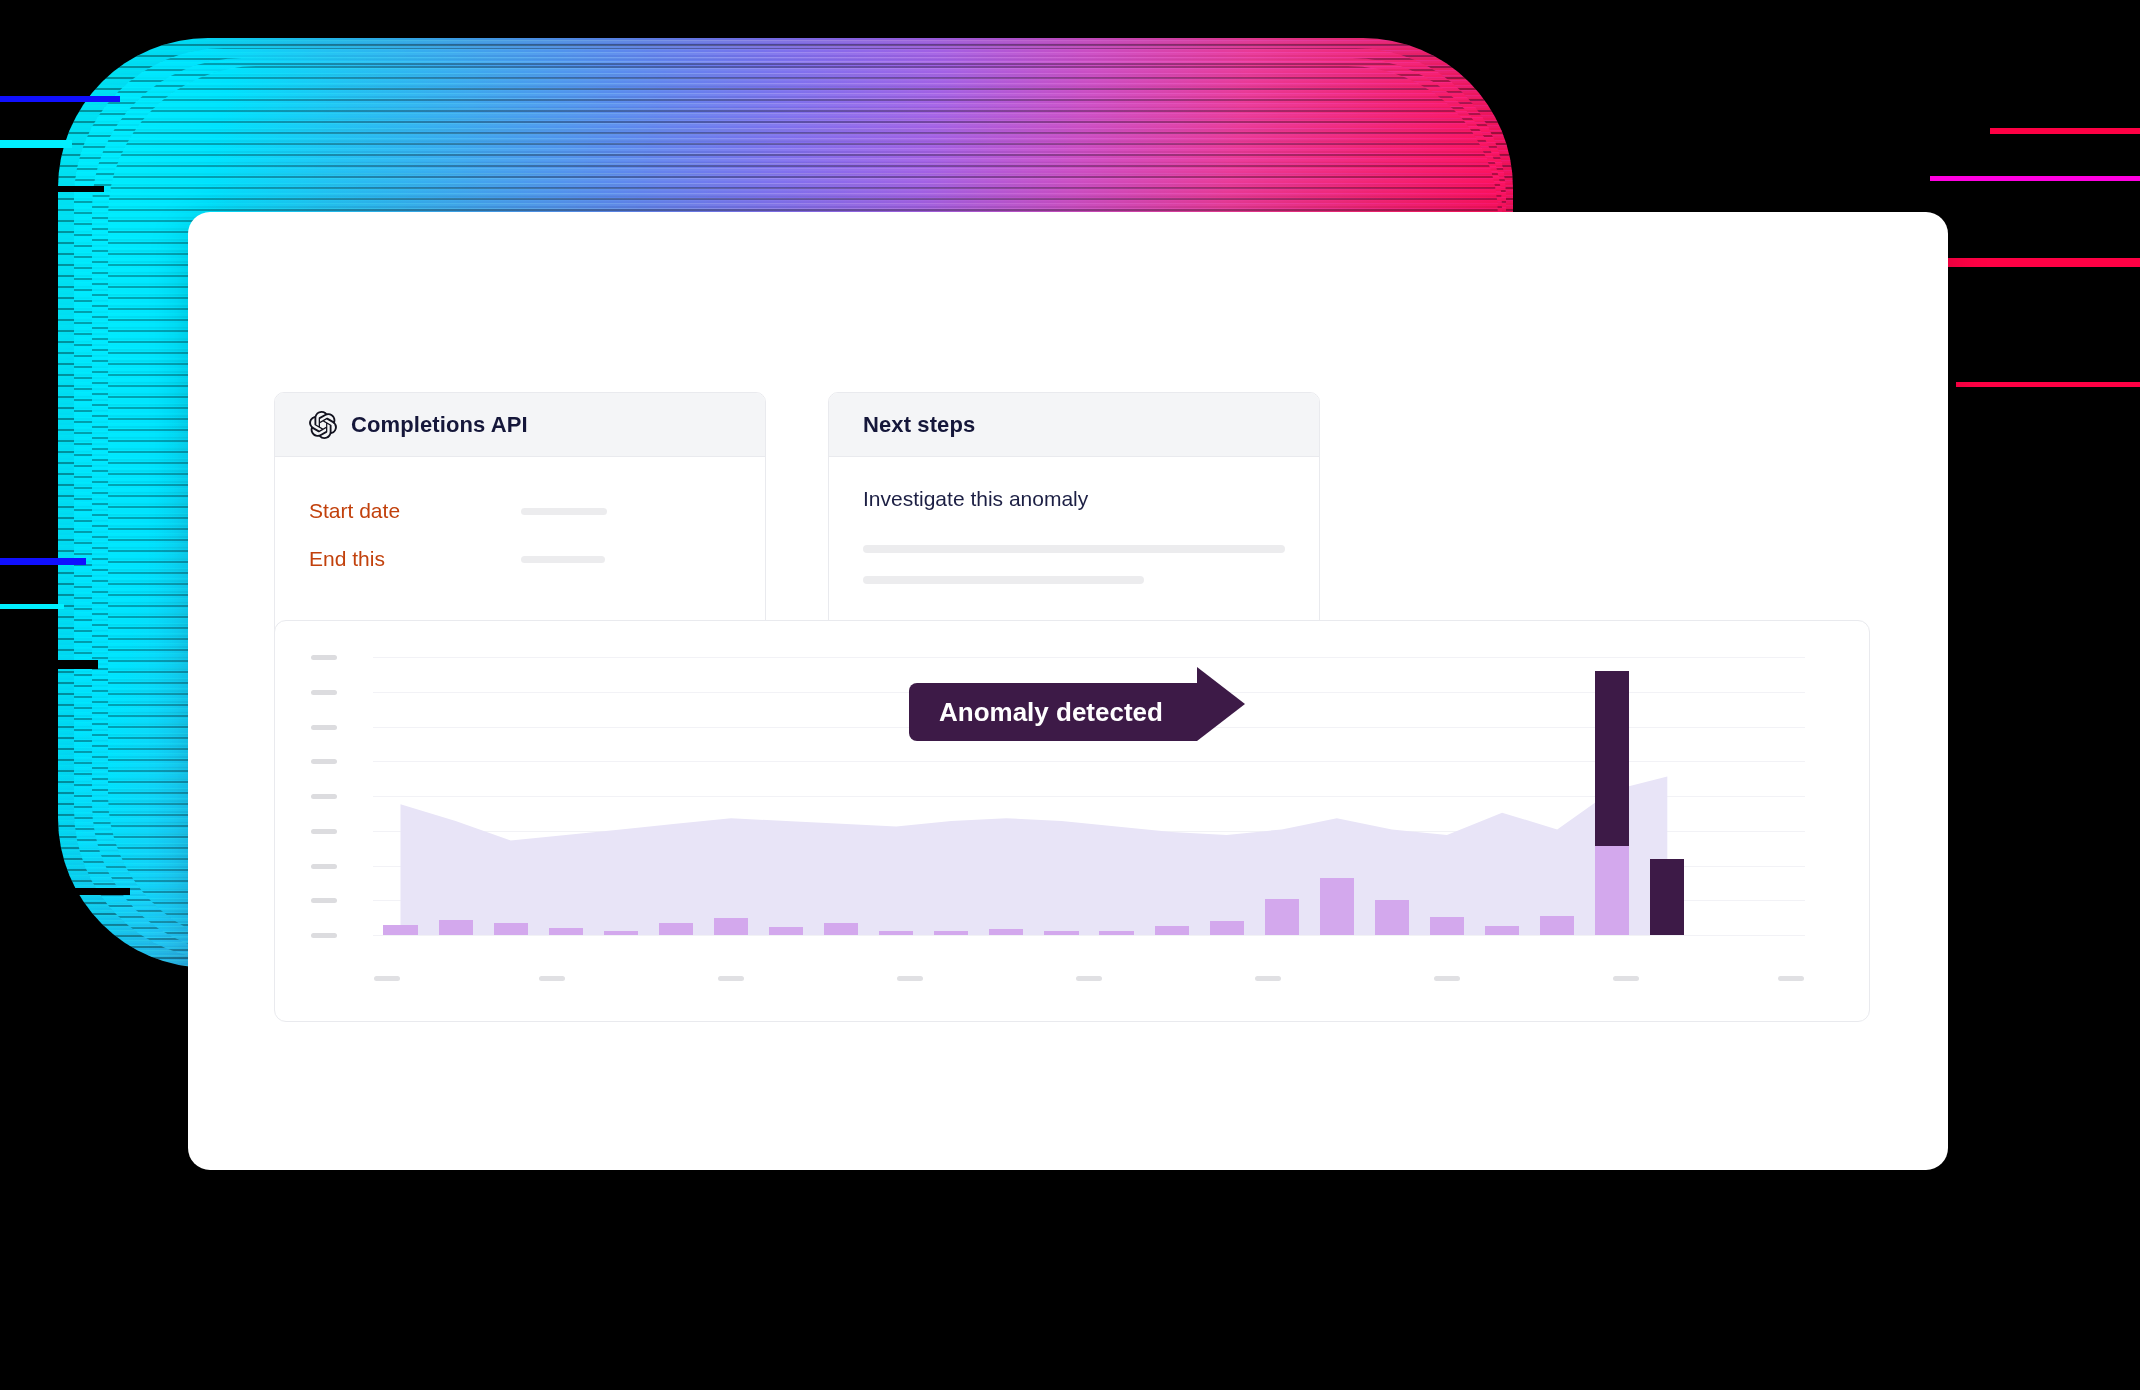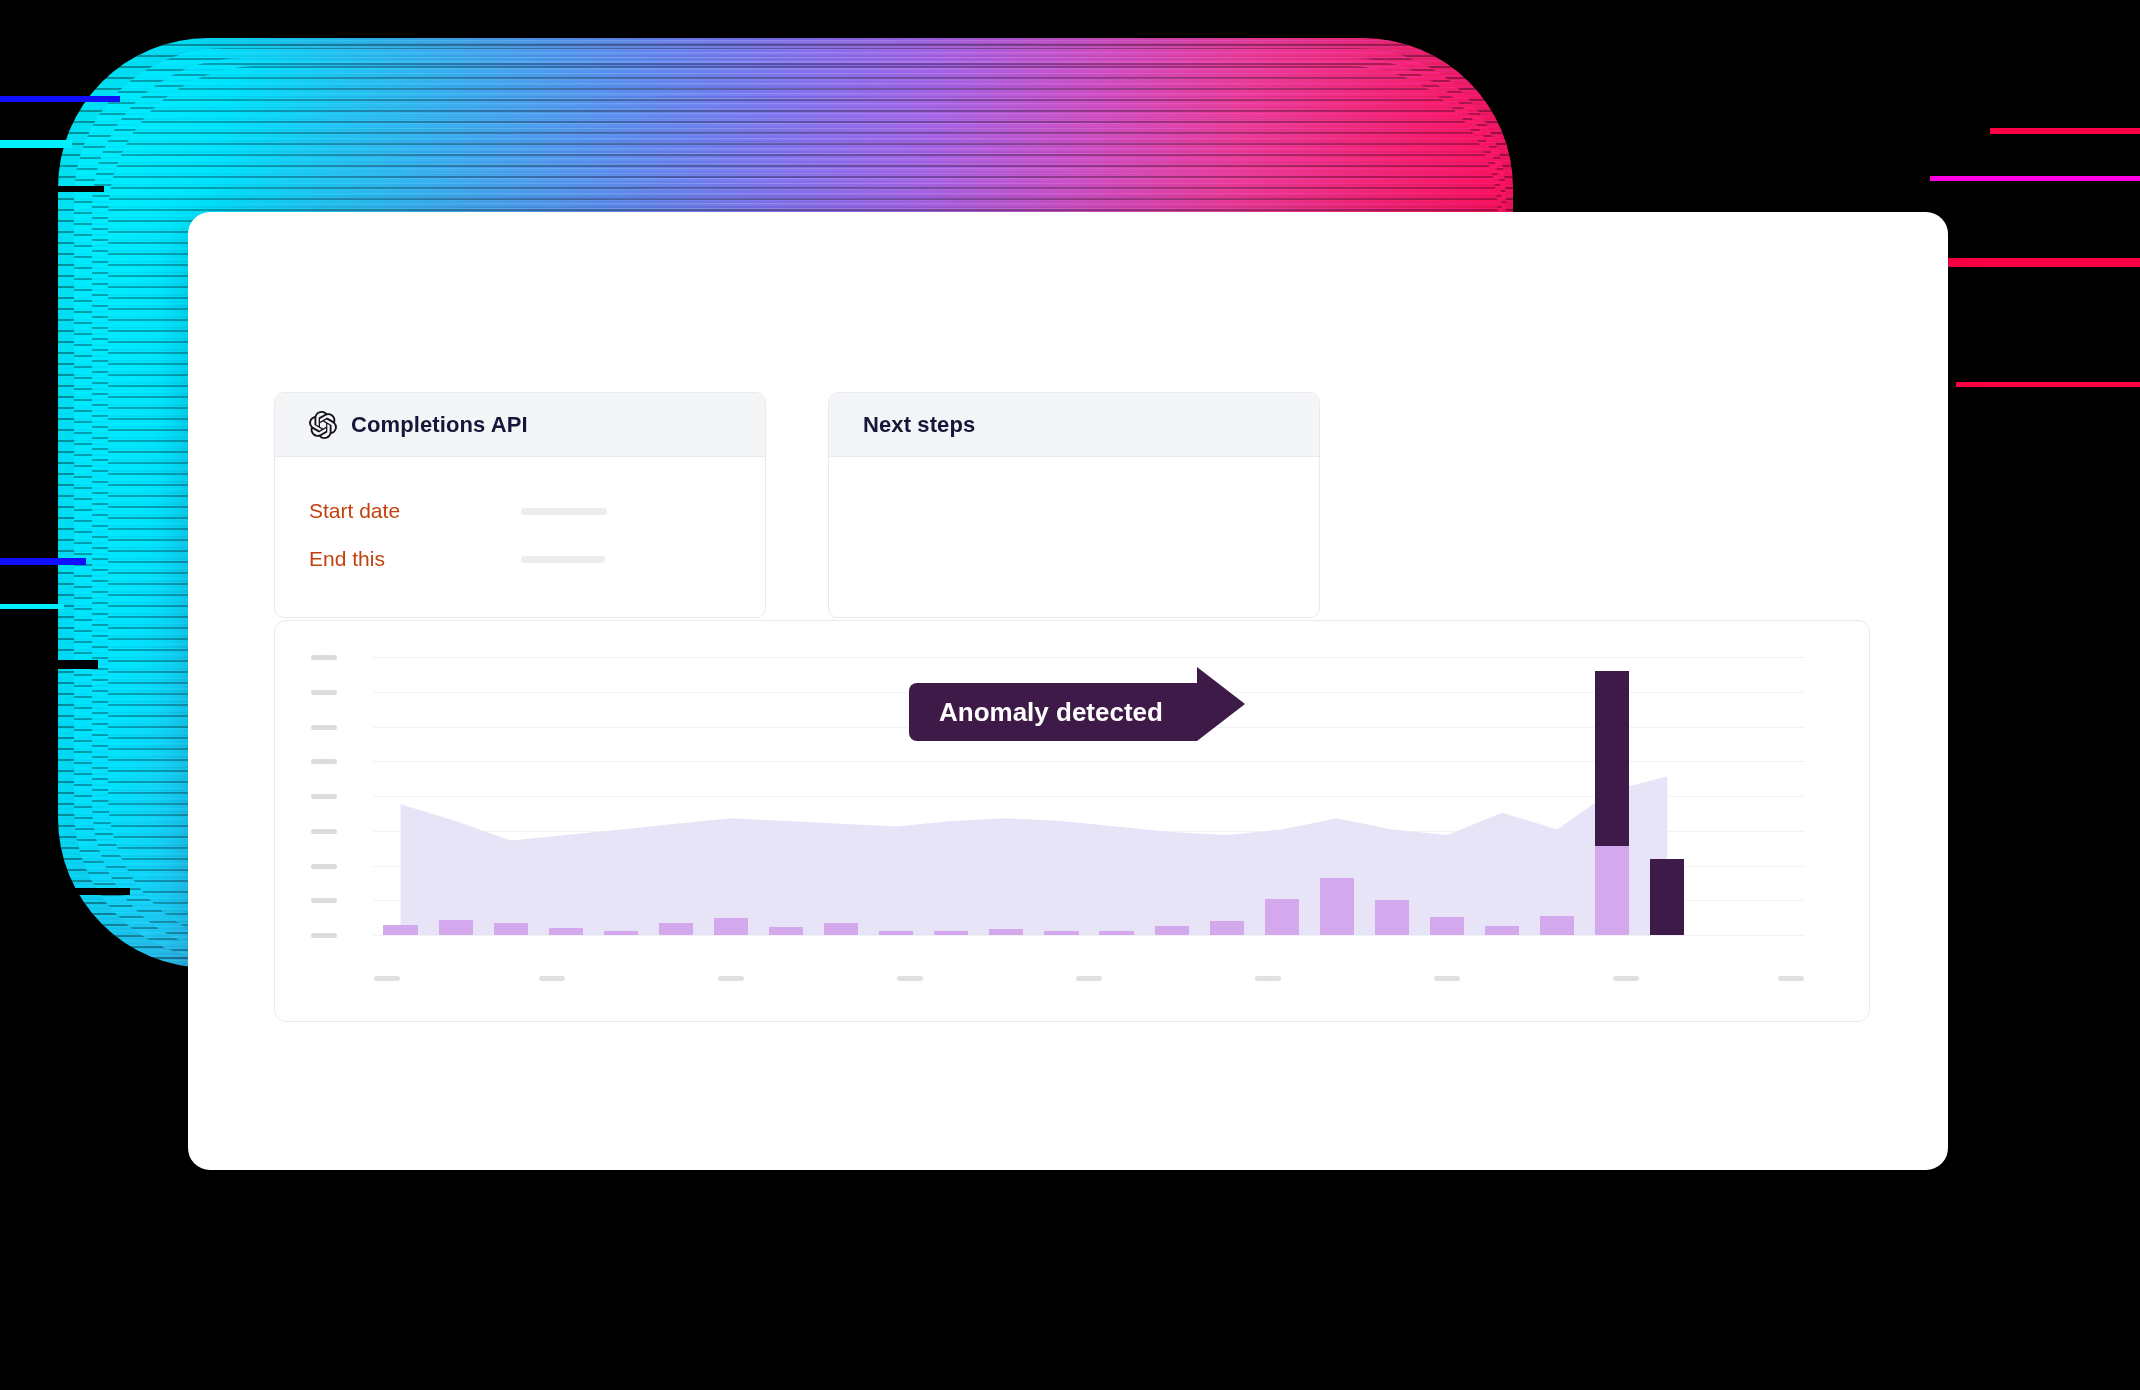--- a/index.html
+++ b/index.html
@@ -353,20 +353,40 @@
             <span class="k">End this</span>
             <span class="skel w2"></span>
           </div>
         </div>
       </div>
 
 
       <div class="card">
         <div class="card-head">
           <span class="card-title">Next steps</span>
+        </div>
+        <div class="card-body">
+          <div class="ns-title">Investigate this anomaly</div>
+          <div class="ns-lines">
+            <span class="skel line-a"></span>
+            <span class="skel line-b"></span>
+          </div>
+          <div class="ns-actions">
+            <button class="btn btn-ghost">Open in reports</button>
+            <button class="btn btn-primary">
+              <span style="display:flex;">
+                <svg width="20" height="20" viewBox="0 0 24 24" aria-hidden="true">
+                  <path fill="#ffffff" d="M13.2 3.2 14.6 7l3.8 1.4-3.8 1.4-1.4 3.8-1.4-3.8L8 8.4 11.8 7l1.4-3.8Z"></path>
+                  <path fill="#ffffff" d="M6.6 11.6 7.4 14l2.4.8-2.4.8-.8 2.4-.8-2.4L3.4 14.8 5.8 14l.8-2.4Z"></path>
+                  <path fill="#ffffff" d="M13.4 16.2l.55 1.6 1.6.55-1.6.55-.55 1.6-.55-1.6-1.6-.55 1.6-.55.55-1.6Z"></path>
+                </svg>
+              </span>
+              <span>AI analysis</span>
+            </button>
+          </div>
         </div>
       </div>
     </div>
 
     <div id="chart-card">
       <div id="plot">
 
         <div id="grid-host">
             <div class="gridline" style="top: 0px;"></div>
             <div class="gridline" style="top: 34.75px;"></div>

